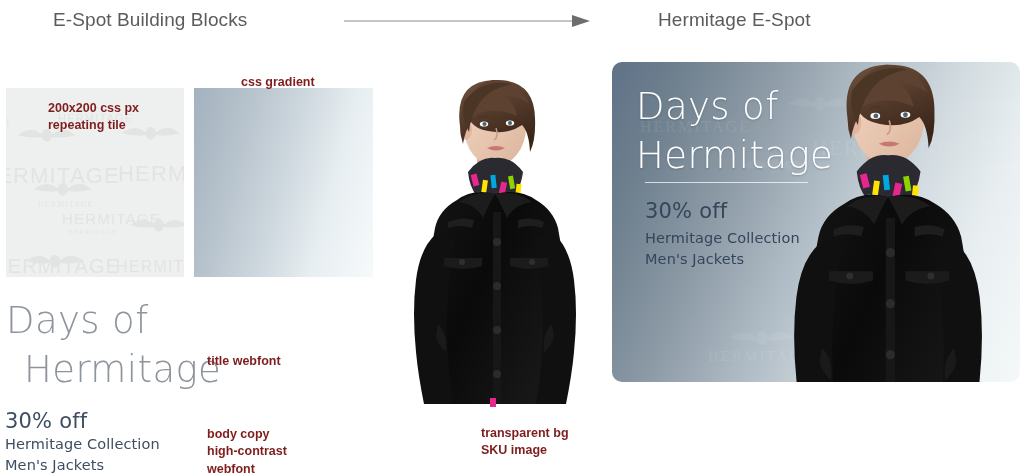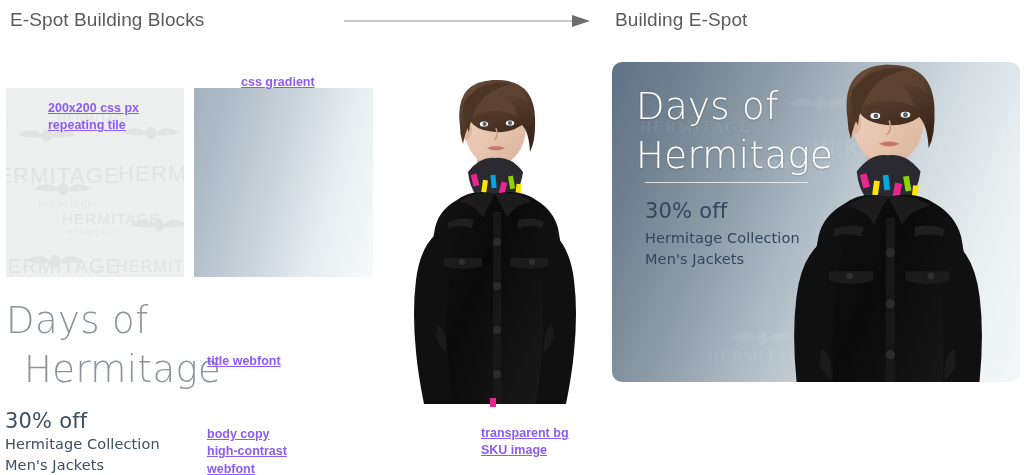--- a/index.html
+++ b/index.html
@@ -12,20 +12,21 @@
   .stage { position: relative; width: 1024px; height: 475px; }
 
   
   .heading {
     position: absolute;
     font-size: 19px;
     font-weight: 400;
     color: #5b5b5b;
     letter-spacing: 0.1px;
     white-space: nowrap;
+    margin-left: 43px;
   }
   #heading-left  { left: 10px;  top: 9px; }
   #heading-right { left: 615px; top: 9px; }
 
   
   #flow-arrow { position: absolute; left: 344px; top: 13px; width: 246px; height: 16px; }
 
   
   .tile-panel {
     position: absolute;
@@ -92,27 +93,26 @@
     left: 5px; top: 408px;
     color: #3e4e61;
     font-family: "DejaVu Sans", sans-serif;
   }
   .body-sample .price { font-size: 21px; line-height: 1.25; font-weight: 400; letter-spacing: 0.2px; }
   .body-sample .line  { font-size: 14.5px; line-height: 1.45; letter-spacing: 0.1px; }
 
   
   .annotation {
     position: absolute;
-    color: #8b5cf6;
+    color: #7f1d1d;
     font-size: 12.5px;
     font-weight: 700;
     line-height: 1.38;
     white-space: pre-line;
     font-family: "Liberation Sans", sans-serif;
-    text-decoration: underline;
   }
   #ann-tile     { left: 48px;  top: 100px; }
   #ann-gradient { left: 241px; top: 74px; }
   #ann-title    { left: 207px; top: 353px; }
   #ann-body     { left: 207px; top: 426px; }
   #ann-sku      { left: 457px; top: 425px; margin-left: 24px; }
 
   
   .espot {
     position: absolute;
@@ -161,21 +161,21 @@
   .espot-copy .price { font-size: 21px; line-height: 1.5; letter-spacing: .2px; }
   .espot-copy .line  { font-size: 14.5px; line-height: 1.5; letter-spacing: .1px; }
   .espot-figure { position: absolute; right: -6px; bottom: -62px; width: 262px; height: 400px; }
 </style>
 </head>
 <body>
 
 <div class="stage">
 
   <div class="heading" id="heading-left">E-Spot Building Blocks</div>
-  <div class="heading" id="heading-right">Building E-Spot</div>
+  <div class="heading" id="heading-right">Hermitage E-Spot</div>
 
   <div id="flow-arrow">
     <svg width="246" height="16" viewBox="0 0 246 16">
       <line x1="0" y1="8" x2="232" y2="8" stroke="#8b8b8b" stroke-width="1"></line>
       <polygon points="228,2 246,8 228,14" fill="#6d6d6d"></polygon>
     </svg>
   </div>
 
   <div class="tile-panel">
     <div class="tile-grid">

